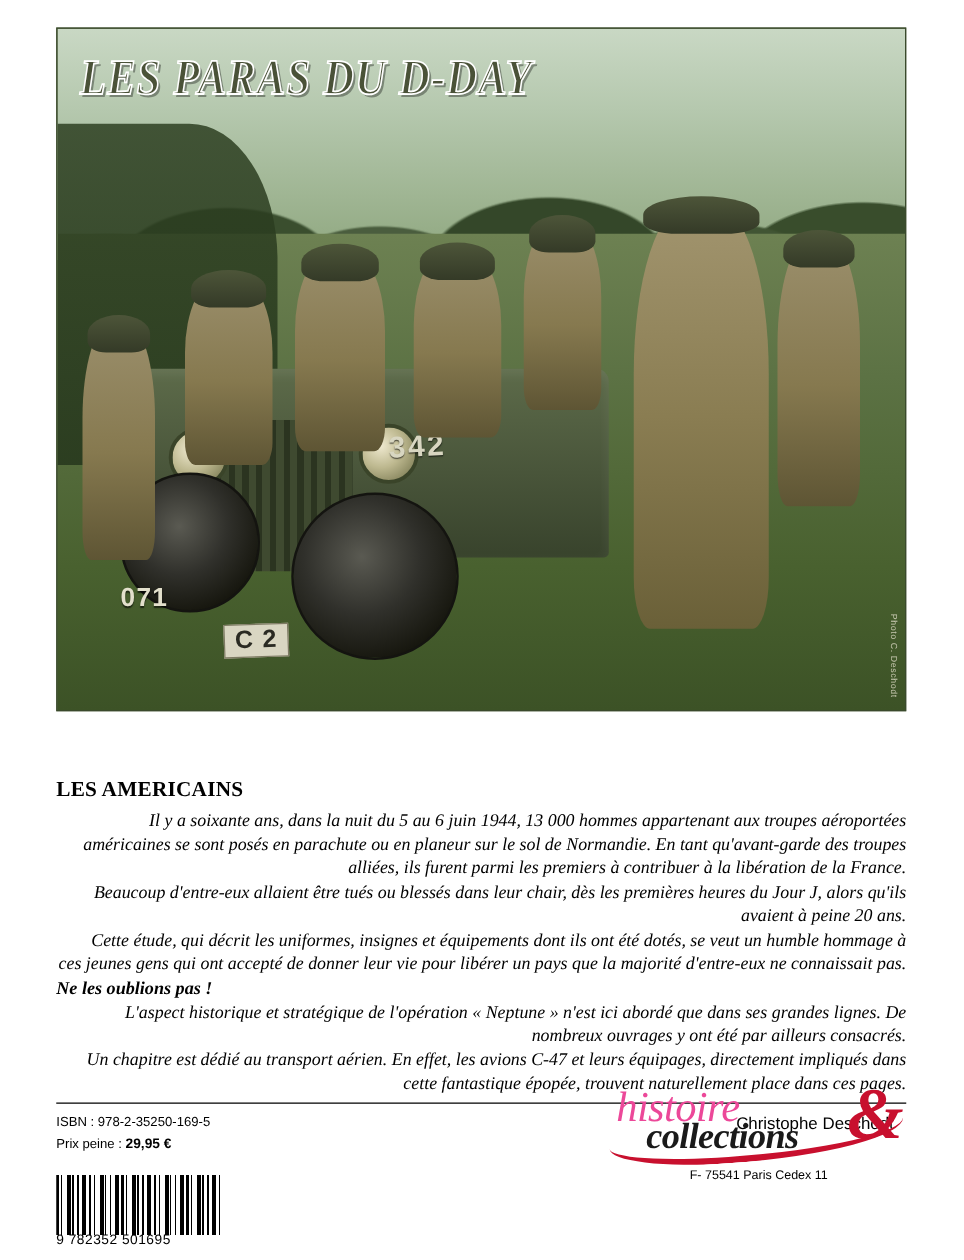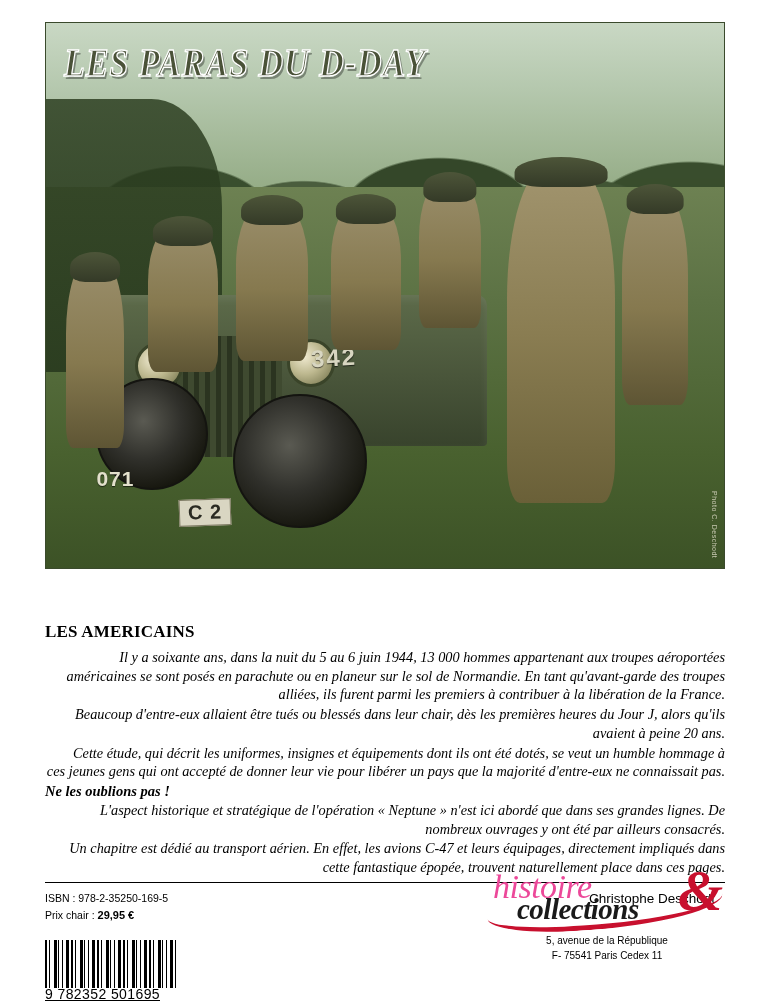--- a/index.html
+++ b/index.html
@@ -202,23 +202,22 @@
     background:
       repeating-linear-gradient(90deg,
         #000 0 2px, #fff 2px 4px, #000 4px 5px, #fff 5px 9px,
         #000 9px 12px, #fff 12px 13px, #000 13px 14px, #fff 14px 17px,
         #000 17px 18px, #fff 18px 21px, #000 21px 24px, #fff 24px 26px);
   }
   .barcode-digits {
     position: absolute; left: 45px; top: 986px;
     width: 131px;
     font-family: "Liberation Sans", sans-serif;
-    font-size: 14px;
+    font-size: 11px;
     letter-spacing: .4px;
-    text-decoration: underline;
   }
 
   
   .publisher {
     position: absolute; right: 44px; top: 866px;
     width: 240px; text-align: center;
   }
   .logo {
     position: relative;
     height: 64px;
@@ -315,32 +314,31 @@
   <p class="para">L'aspect historique et stratégique de l'opération « Neptune » n'est ici abordé que dans ses grandes lignes. De nombreux ouvrages y ont été par ailleurs consacrés.</p>
   <p class="para">Un chapitre est dédié au transport aérien. En effet, les avions C-47 et leurs équipages, directement impliqués dans cette fantastique épopée, trouvent naturellement place dans ces pages.</p>
   <div class="author">Christophe Deschodt</div>
 </div>
 
 <div class="rule"></div>
 
 <div class="isbn-block">
   <div>ISBN : 978-2-35250-169-5</div>
   <div class="price">
-    <span>Prix chair :</span>
+    <span>Prix peine :</span>
     <b>29,95 €</b>
   </div>
 </div>
 
 <div class="barcode"></div>
 <div class="barcode-digits">9 782352 501695</div>
 
 <div class="publisher">
   <div class="logo">
     <div class="logo-swoosh"></div>
     <div class="logo-hist">histoire</div>
     <div class="logo-coll">collections</div>
     <div class="logo-amp">&amp;</div>
   </div>
   <div class="addr">
-    <div>5, avenue de la République</div>
     <div>F- 75541 Paris Cedex 11</div>
   </div>
 </div>
 
 </body></html>

